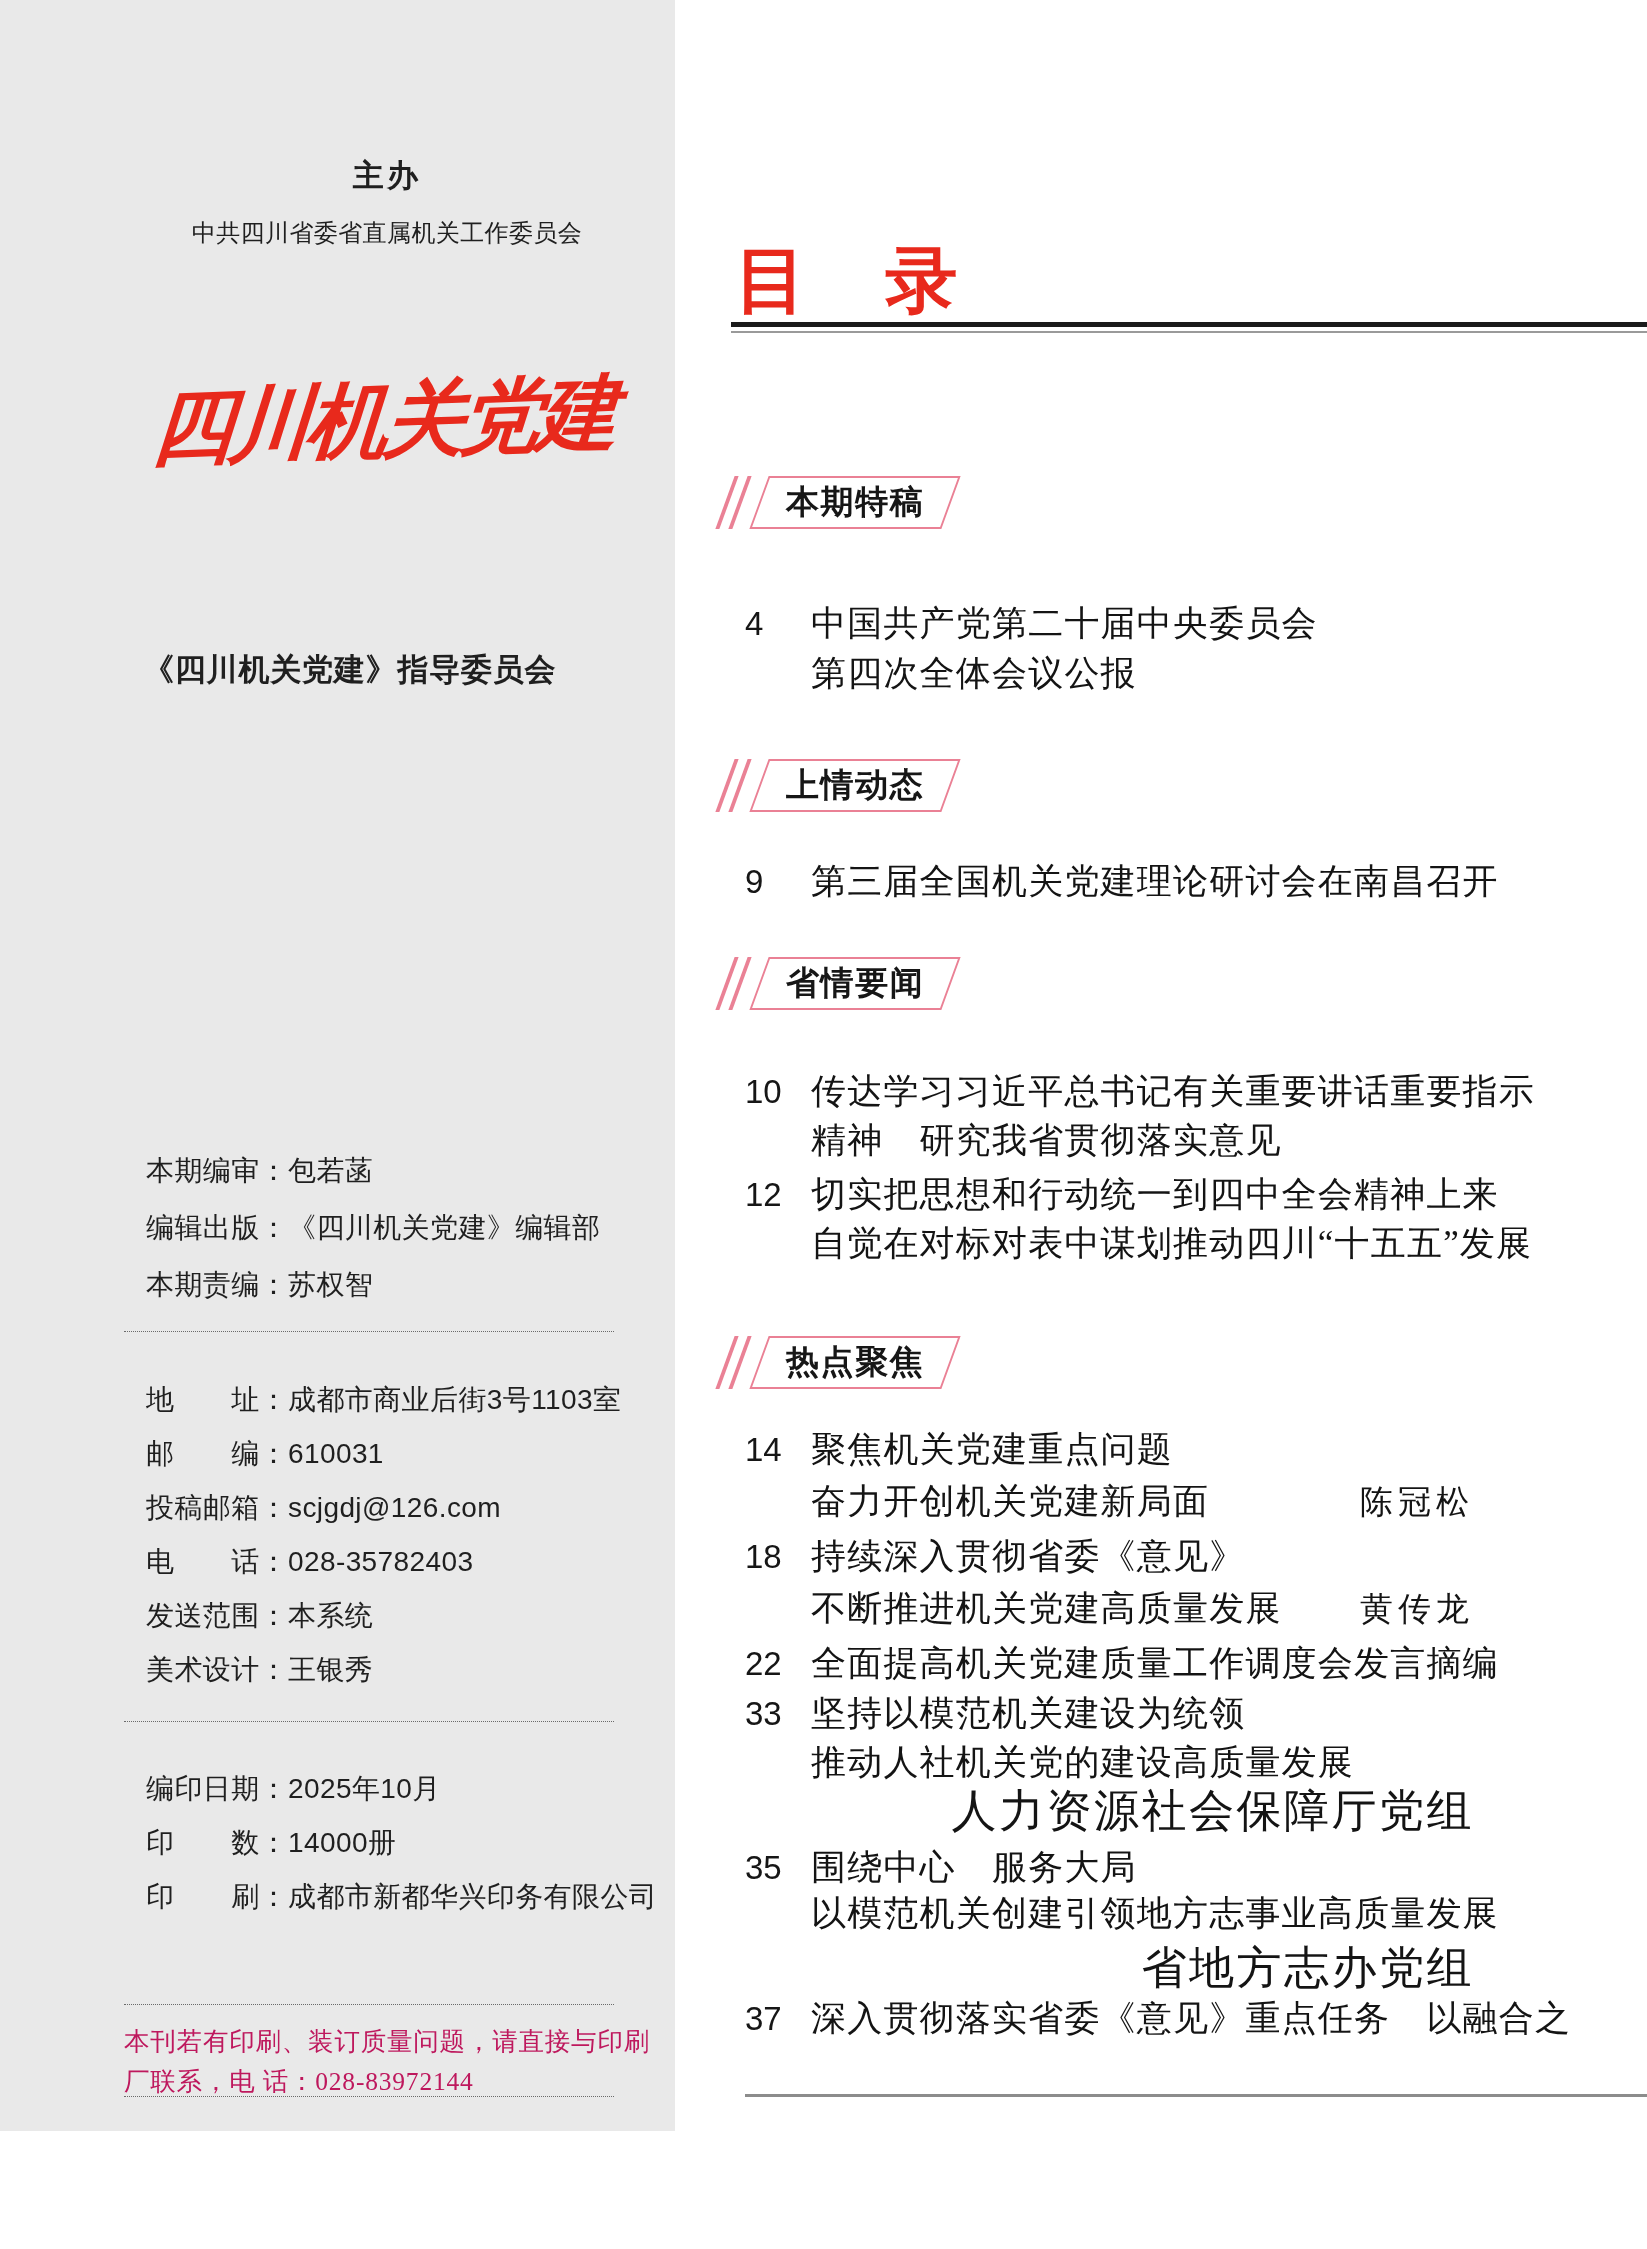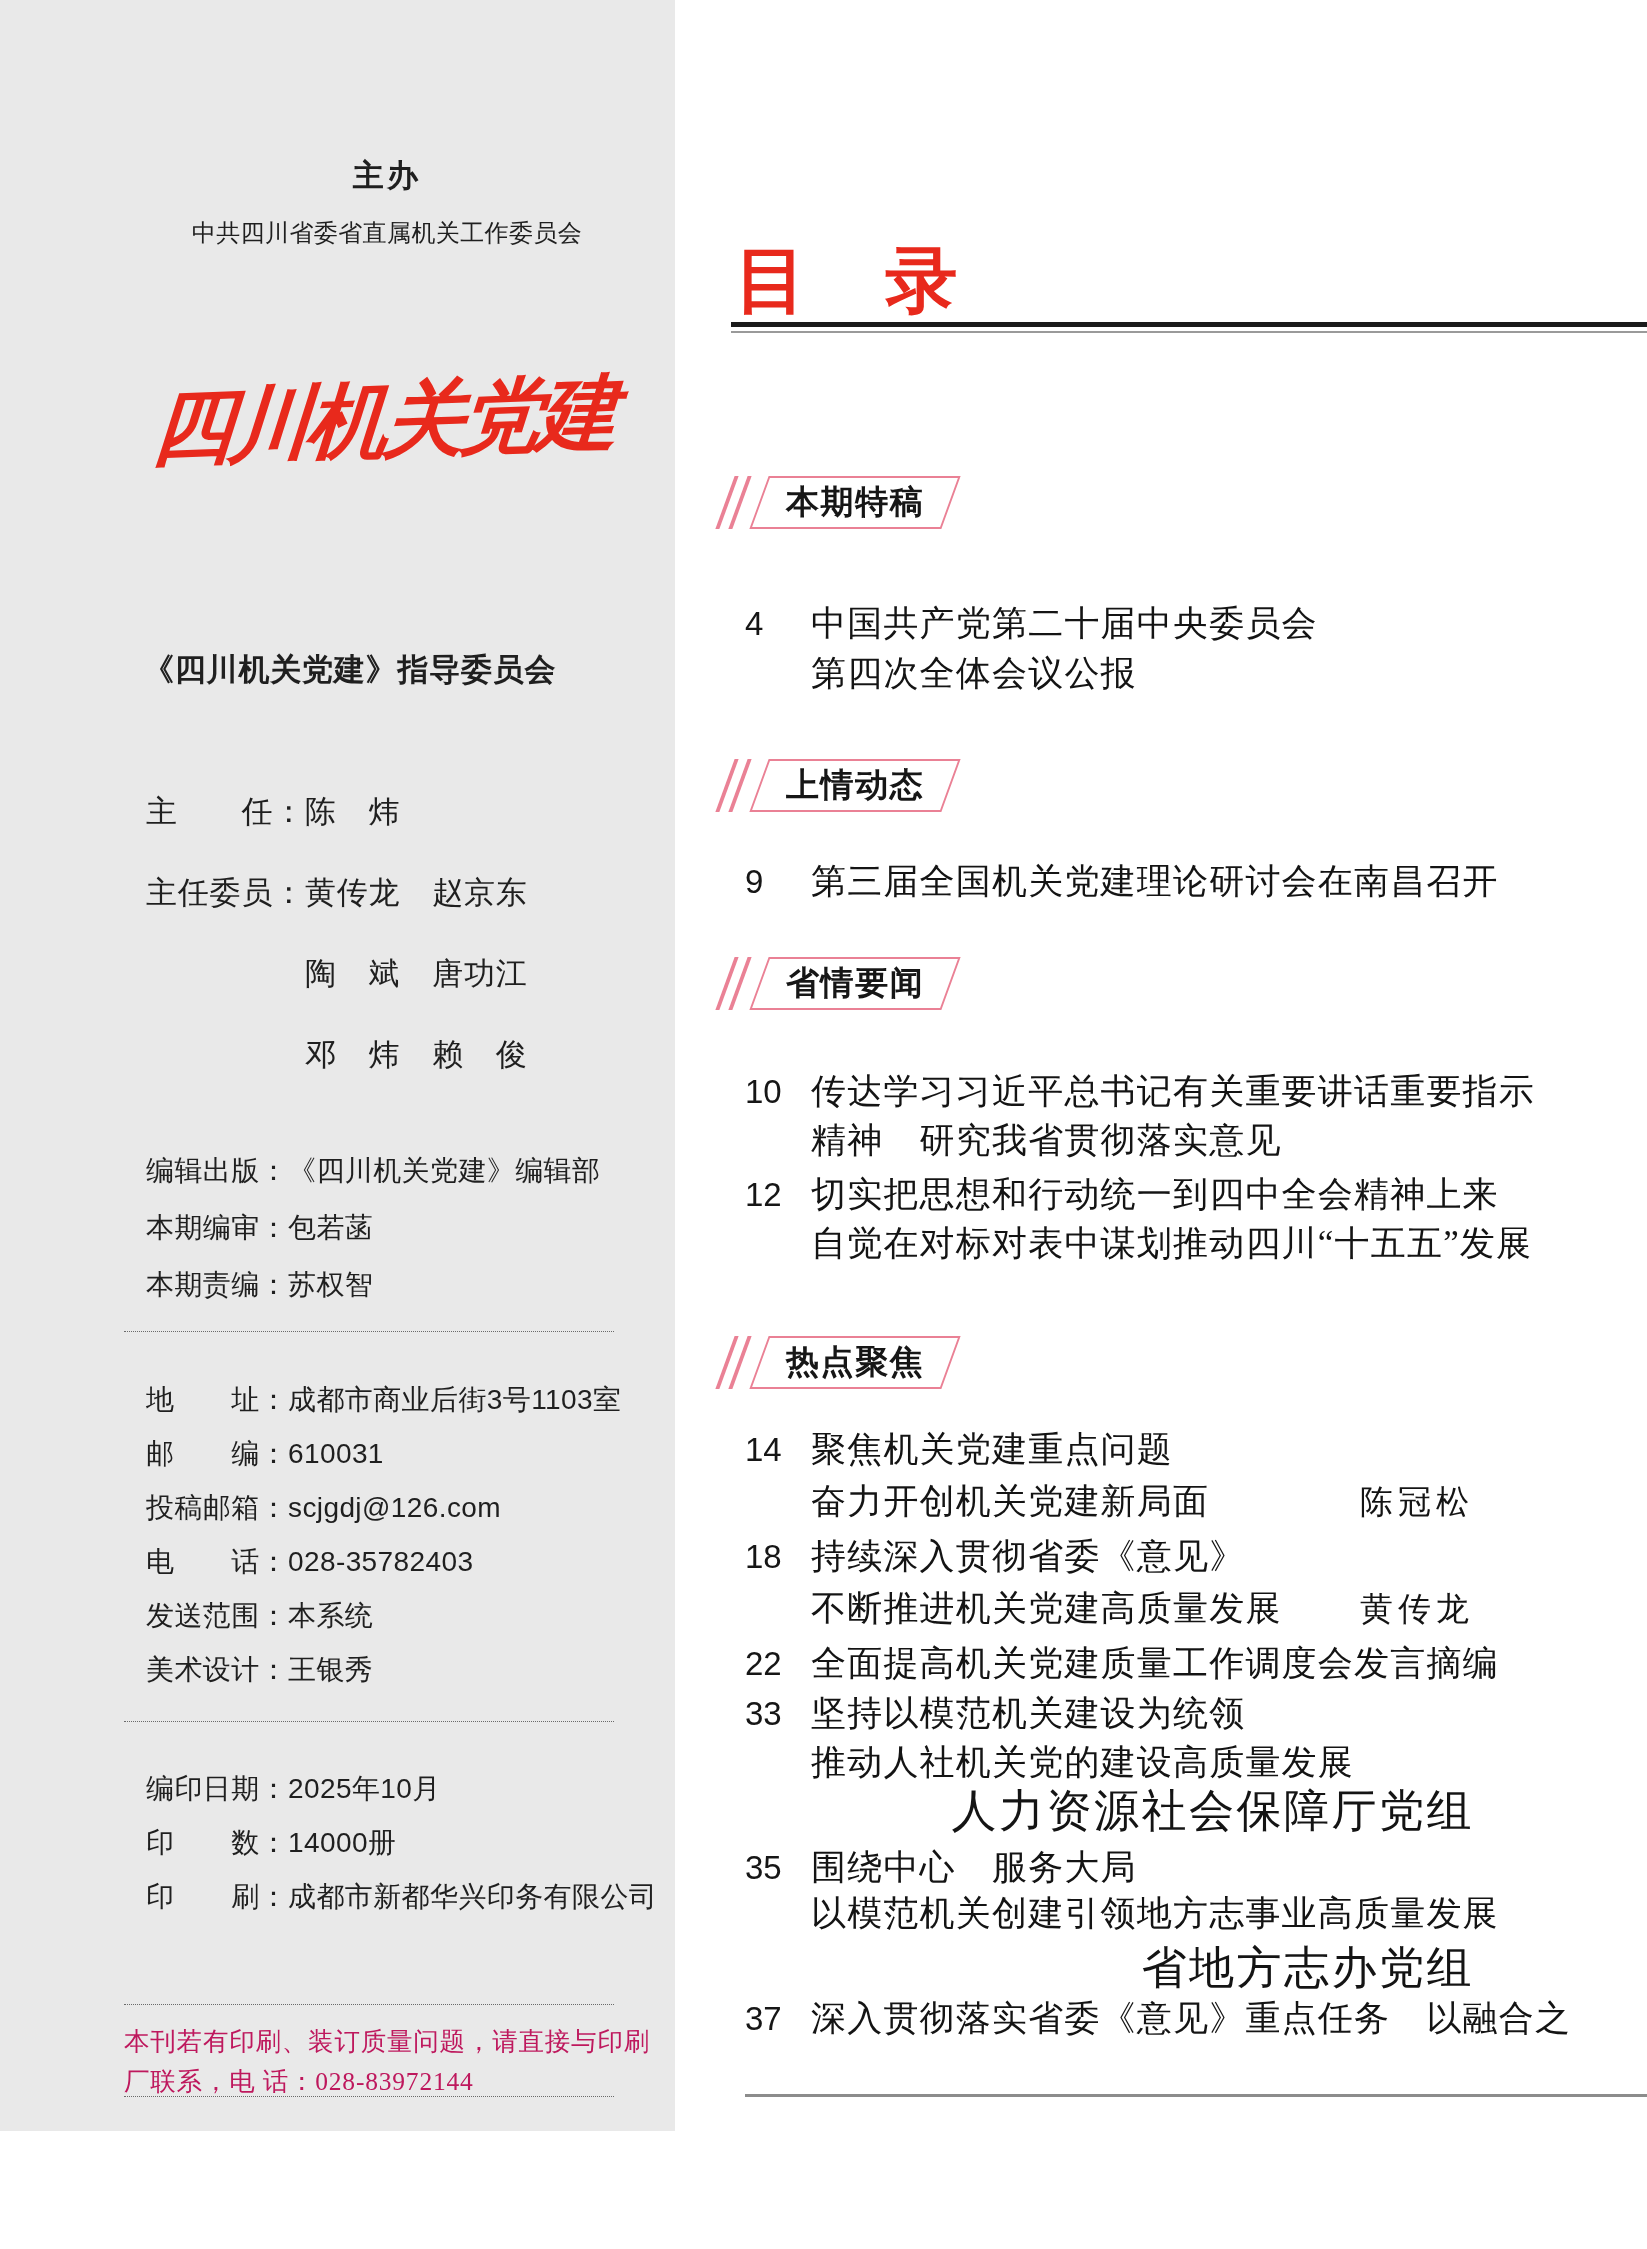--- a/index.html
+++ b/index.html
@@ -94,30 +94,24 @@
   <aside id="sidebar">
     <div class="org-block">
       <div class="org-label">主办</div>
       <div class="org-name">中共四川省委省直属机关工作委员会</div>
     </div>
 
     <div class="logo">四川机关党建</div>
 
     <div class="committee-title">《四川机关党建》指导委员会</div>
 
-    <div class="committee-rows">
-      <div>主　　任：陈　炜</div>
-      <div>主任委员：黄传龙　赵京东</div>
-      <div>　　　　　陶　斌　唐功江</div>
-      <div>　　　　　邓　炜　赖　俊</div>
-    </div>
 
     <div class="info-rows publish-rows">
+      <div>本期编审：包若菡</div>
       <div>编辑出版：《四川机关党建》编辑部</div>
-      <div>本期编审：包若菡</div>
       <div>本期责编：苏权智</div>
     </div>
 
     <div class="dotted dot1"></div>
 
     <div class="info-rows contact-rows">
       <div>地　　址：成都市商业后街3号1103室</div>
       <div>邮　　编：610031</div>
       <div>投稿邮箱：scjgdj@126.com</div>
       <div>电　　话：028-35782403</div>

